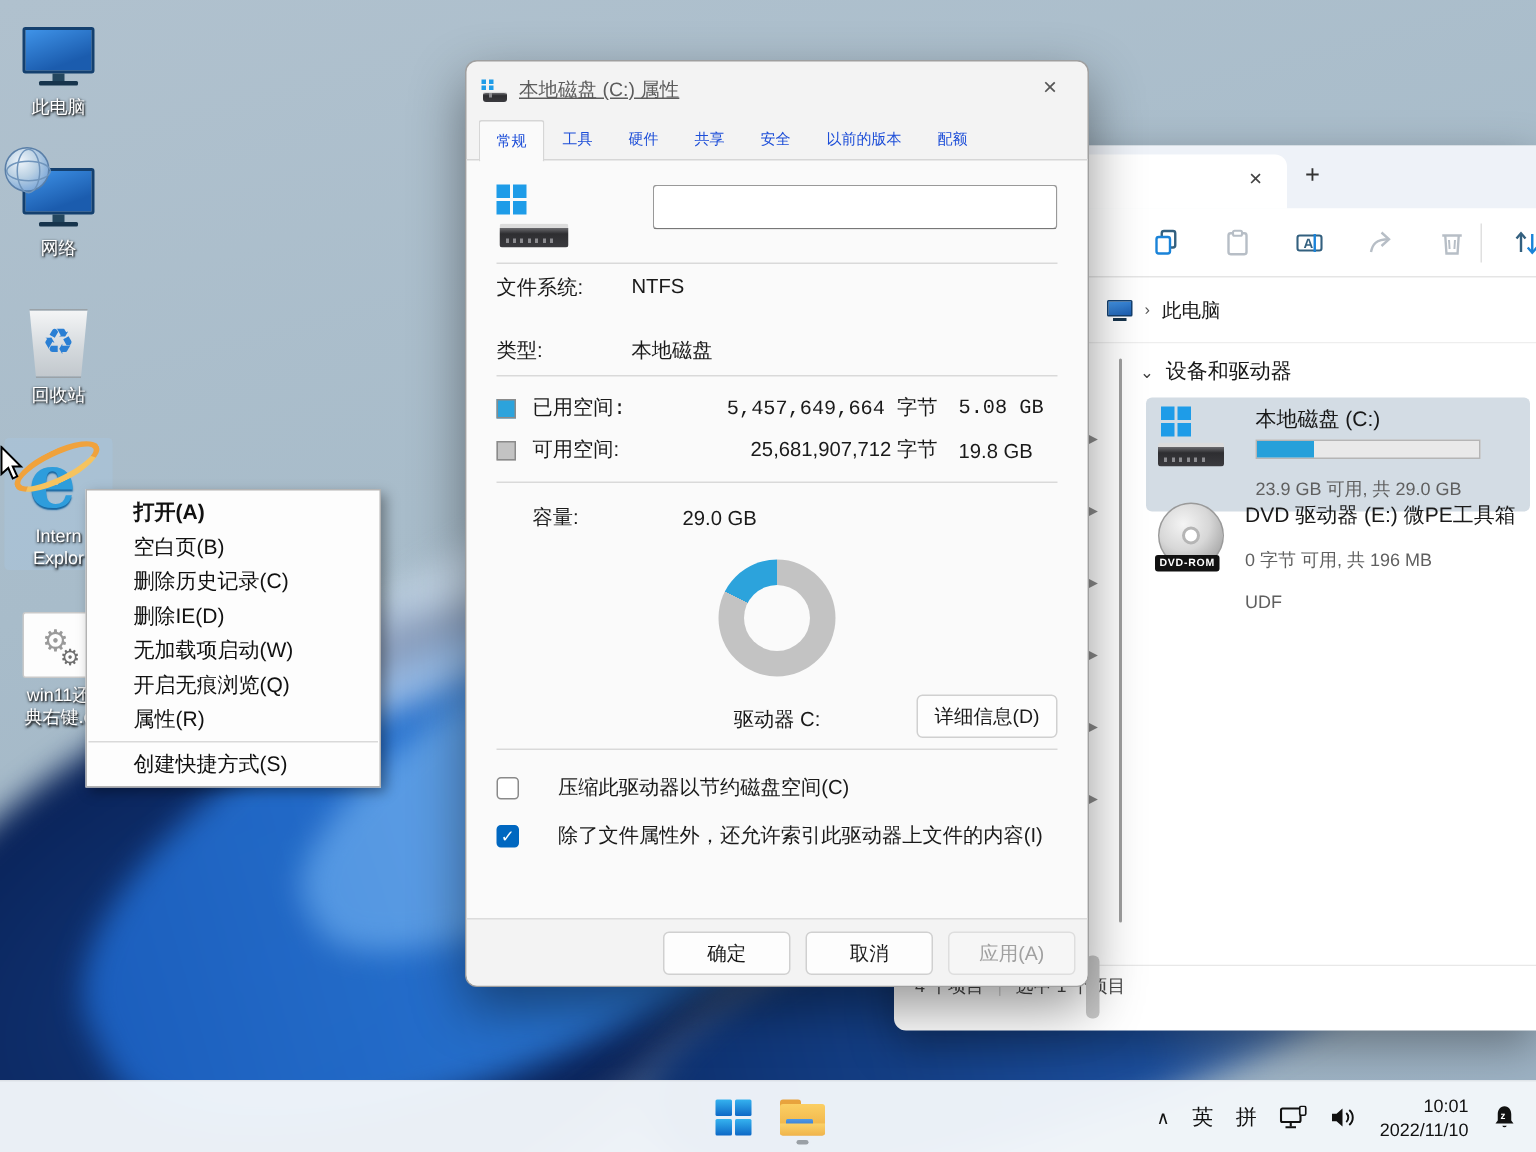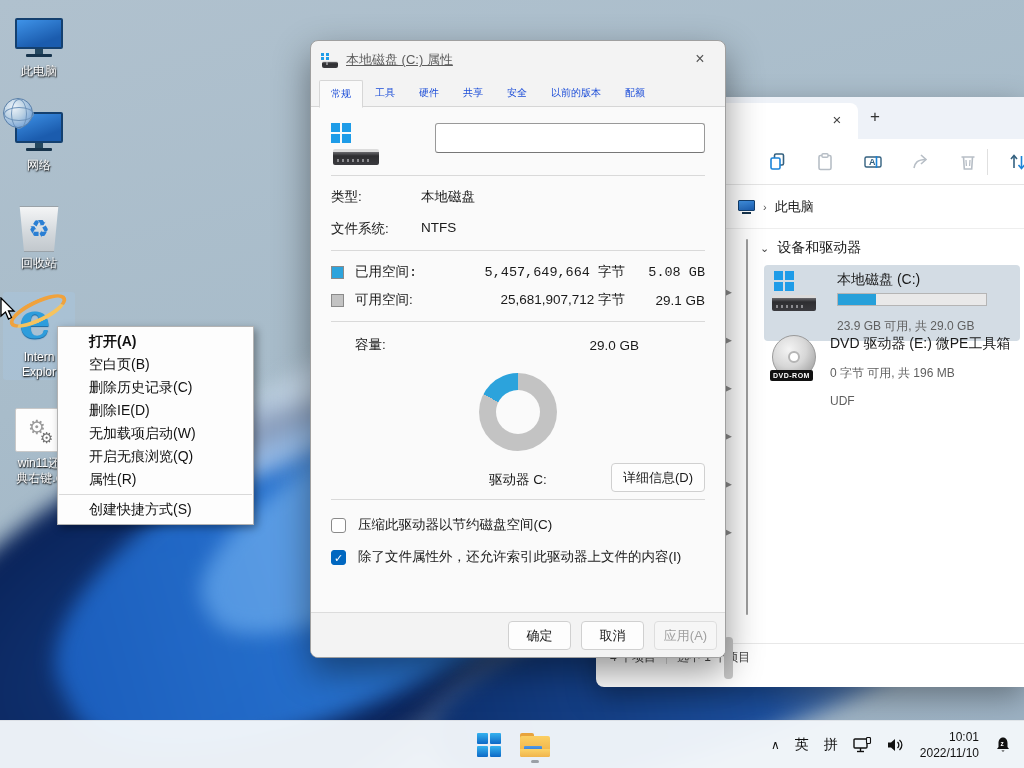--- a/index.html
+++ b/index.html
@@ -112,32 +112,32 @@
   .label-input { flex:1; height:30px; margin-left:42px; background:#fff; border:1px solid #999; border-bottom:1.6px solid #777; border-radius:3px; font-size:13px; padding:0 8px; outline:none; }
   .big-drive { position:relative; width:48px; height:42px; flex:0 0 48px; }
   .hr { height:1px; background:#d9d9d9; margin:0 20px; }
   .fieldrow { display:flex; padding:7px 20px; font-size:13.5px; }
   .fieldrow .fl { width:90px; color:#1a1a1a; }
   .spacegrid { display:grid; grid-template-columns:24px 100px 1fr 66px; align-items:center; padding:5px 20px; font-size:13.5px; }
   .swatch { width:13px; height:13px; border:1px solid #8a8a8a; }
   .sw-used { background:#2ca3dc; }
   .sw-free { background:#c3c3c3; }
   .bytes { text-align:right; padding-right:14px; }
-  .gbs { text-align:right; }
+  .gbs { }
   .donut-wrap { display:flex; justify-content:center; padding-top:14px; }
   .donut { width:78px; height:78px; border-radius:50%; position:relative; }
   .donut:after { content:""; position:absolute; left:17px; top:17px; width:44px; height:44px; border-radius:50%; background:#fafafa; }
   .drive-cap-row { position:relative; height:40px; margin-top:8px; }
   .drive-cap { position:absolute; left:0; right:0; top:12px; text-align:center; font-size:13.5px; }
   .details-btn { position:absolute; right:20px; top:4px; width:94px; height:29px; background:#fdfdfd; border:1px solid #d0d0d0; border-radius:4px; font-size:13px; text-align:center; line-height:27px;margin-left:32px; }
-  .cbrow { display:flex; align-items:center; gap:12px; padding:6px 20px; font-size:13.5px; margin-top:2px; }
+  .cbrow { display:flex; align-items:center; gap:26px; padding:6px 20px; font-size:13.5px; margin-top:2px; }
   .cb { width:15px; height:15px; border:1px solid #8a8a8a; border-radius:3px; background:#fff; flex:0 0 15px; text-align:center; line-height:14px; font-size:11px; color:#fff; }
   .cb.checked { background:#0067c0; border-color:#0067c0; }
   .dlg-footer { height:46px; border-top:1px solid #dcdcdc; display:flex; align-items:center; justify-content:flex-end; gap:10px; padding-right:8px; background:#f3f3f3; }
-  .btn { width:63px; height:29px; background:#fdfdfd; border:1px solid #d0d0d0; border-radius:4px; font-size:13px; text-align:center; line-height:27px; color:#1a1a1a; }
+  .btn { width:85px; height:29px; background:#fdfdfd; border:1px solid #d0d0d0; border-radius:4px; font-size:13px; text-align:center; line-height:27px; color:#1a1a1a; }
   .btn.disabled { color:#a0a0a0; background:#f6f6f6; border-color:#dedede; }
 
   
   .taskbar { position:absolute; left:0; top:720px; width:1024px; height:48px; z-index:90;
              background:rgba(242,246,250,.97); border-top:1px solid rgba(0,0,0,.06); }
   .tb-center { position:absolute; left:0; right:0; top:0; height:48px; display:flex; align-items:center; justify-content:center; gap:6px; }
   .tb-btn { width:40px; height:40px; border-radius:4px; display:flex; align-items:center; justify-content:center; position:relative; }
   .startlogo { display:grid; grid-template-columns:11px 11px; grid-template-rows:11px 11px; gap:2px; }
   .startlogo i { background:linear-gradient(180deg,#35b2ef,#0d68c6); border-radius:1px; }
   .runindic { position:absolute; left:50%; bottom:2px; width:8px; height:3px; margin-left:-4px; border-radius:2px; background:#9aa0a6; }
@@ -355,41 +355,41 @@
             <i></i>
             <i></i>
             <i></i>
           </div>
         <div class="drive-body" style="left:2px;right:0;bottom:0;height:16px;"></div>
       </div>
       <input class="label-input" value="" style="">
     </div>
     <div class="hr"></div>
 
+    <div class="fieldrow" style="padding-bottom:12px;">
+      <span class="fl">文件系统:</span>
+      <span>NTFS</span>
+    </div>
     <div class="fieldrow" style="padding-top:12px;">
       <span class="fl">类型:</span>
       <span>本地磁盘</span>
-    </div>
-    <div class="fieldrow" style="padding-bottom:12px;">
-      <span class="fl">文件系统:</span>
-      <span>NTFS</span>
     </div>
     <div class="hr"></div>
 
     <div class="spacegrid" style="padding-top:12px;font-family:Liberation Mono, monospace;">
       <span class="swatch sw-used"></span>
       <span>已用空间:</span>
       <span class="bytes">5,457,649,664 字节</span>
       <span class="gbs">5.08 GB</span>
     </div>
     <div class="spacegrid" style="padding-bottom:12px;">
       <span class="swatch sw-free"></span>
       <span>可用空间:</span>
       <span class="bytes">25,681,907,712 字节</span>
-      <span class="gbs">29.1 GB</span>
+      <span class="gbs">19.8 GB</span>
     </div>
     <div class="hr"></div>
 
     <div class="spacegrid" style="padding-top:14px;">
       <span></span>
       <span>容量:</span>
       <span class="gbs">29.0 GB</span>
     </div>
 
     <div class="donut-wrap">

